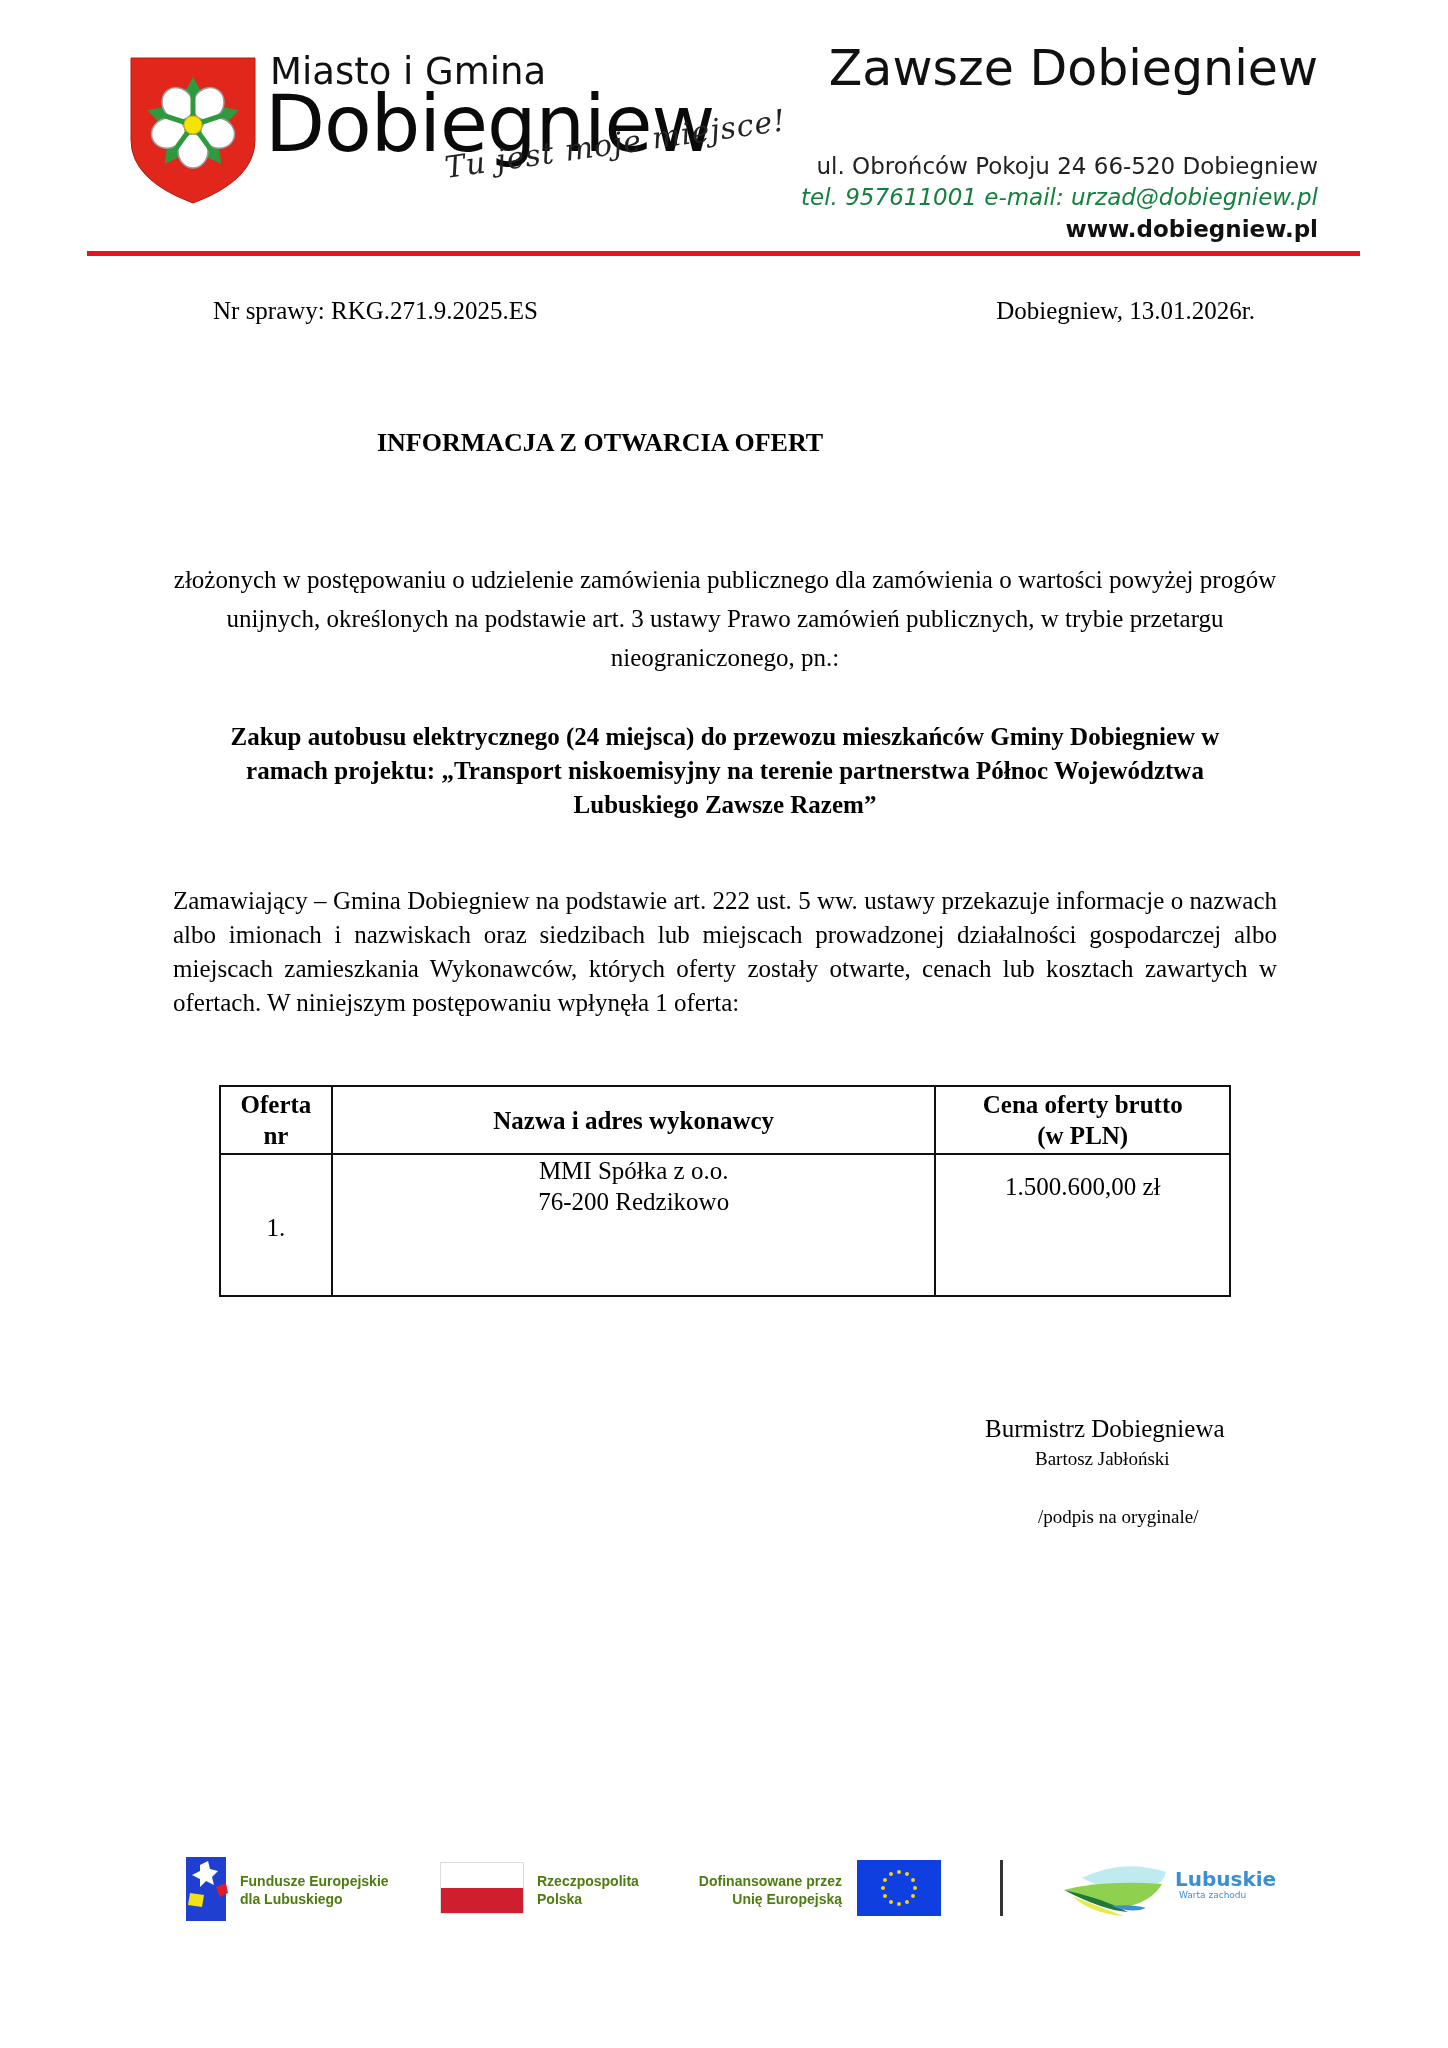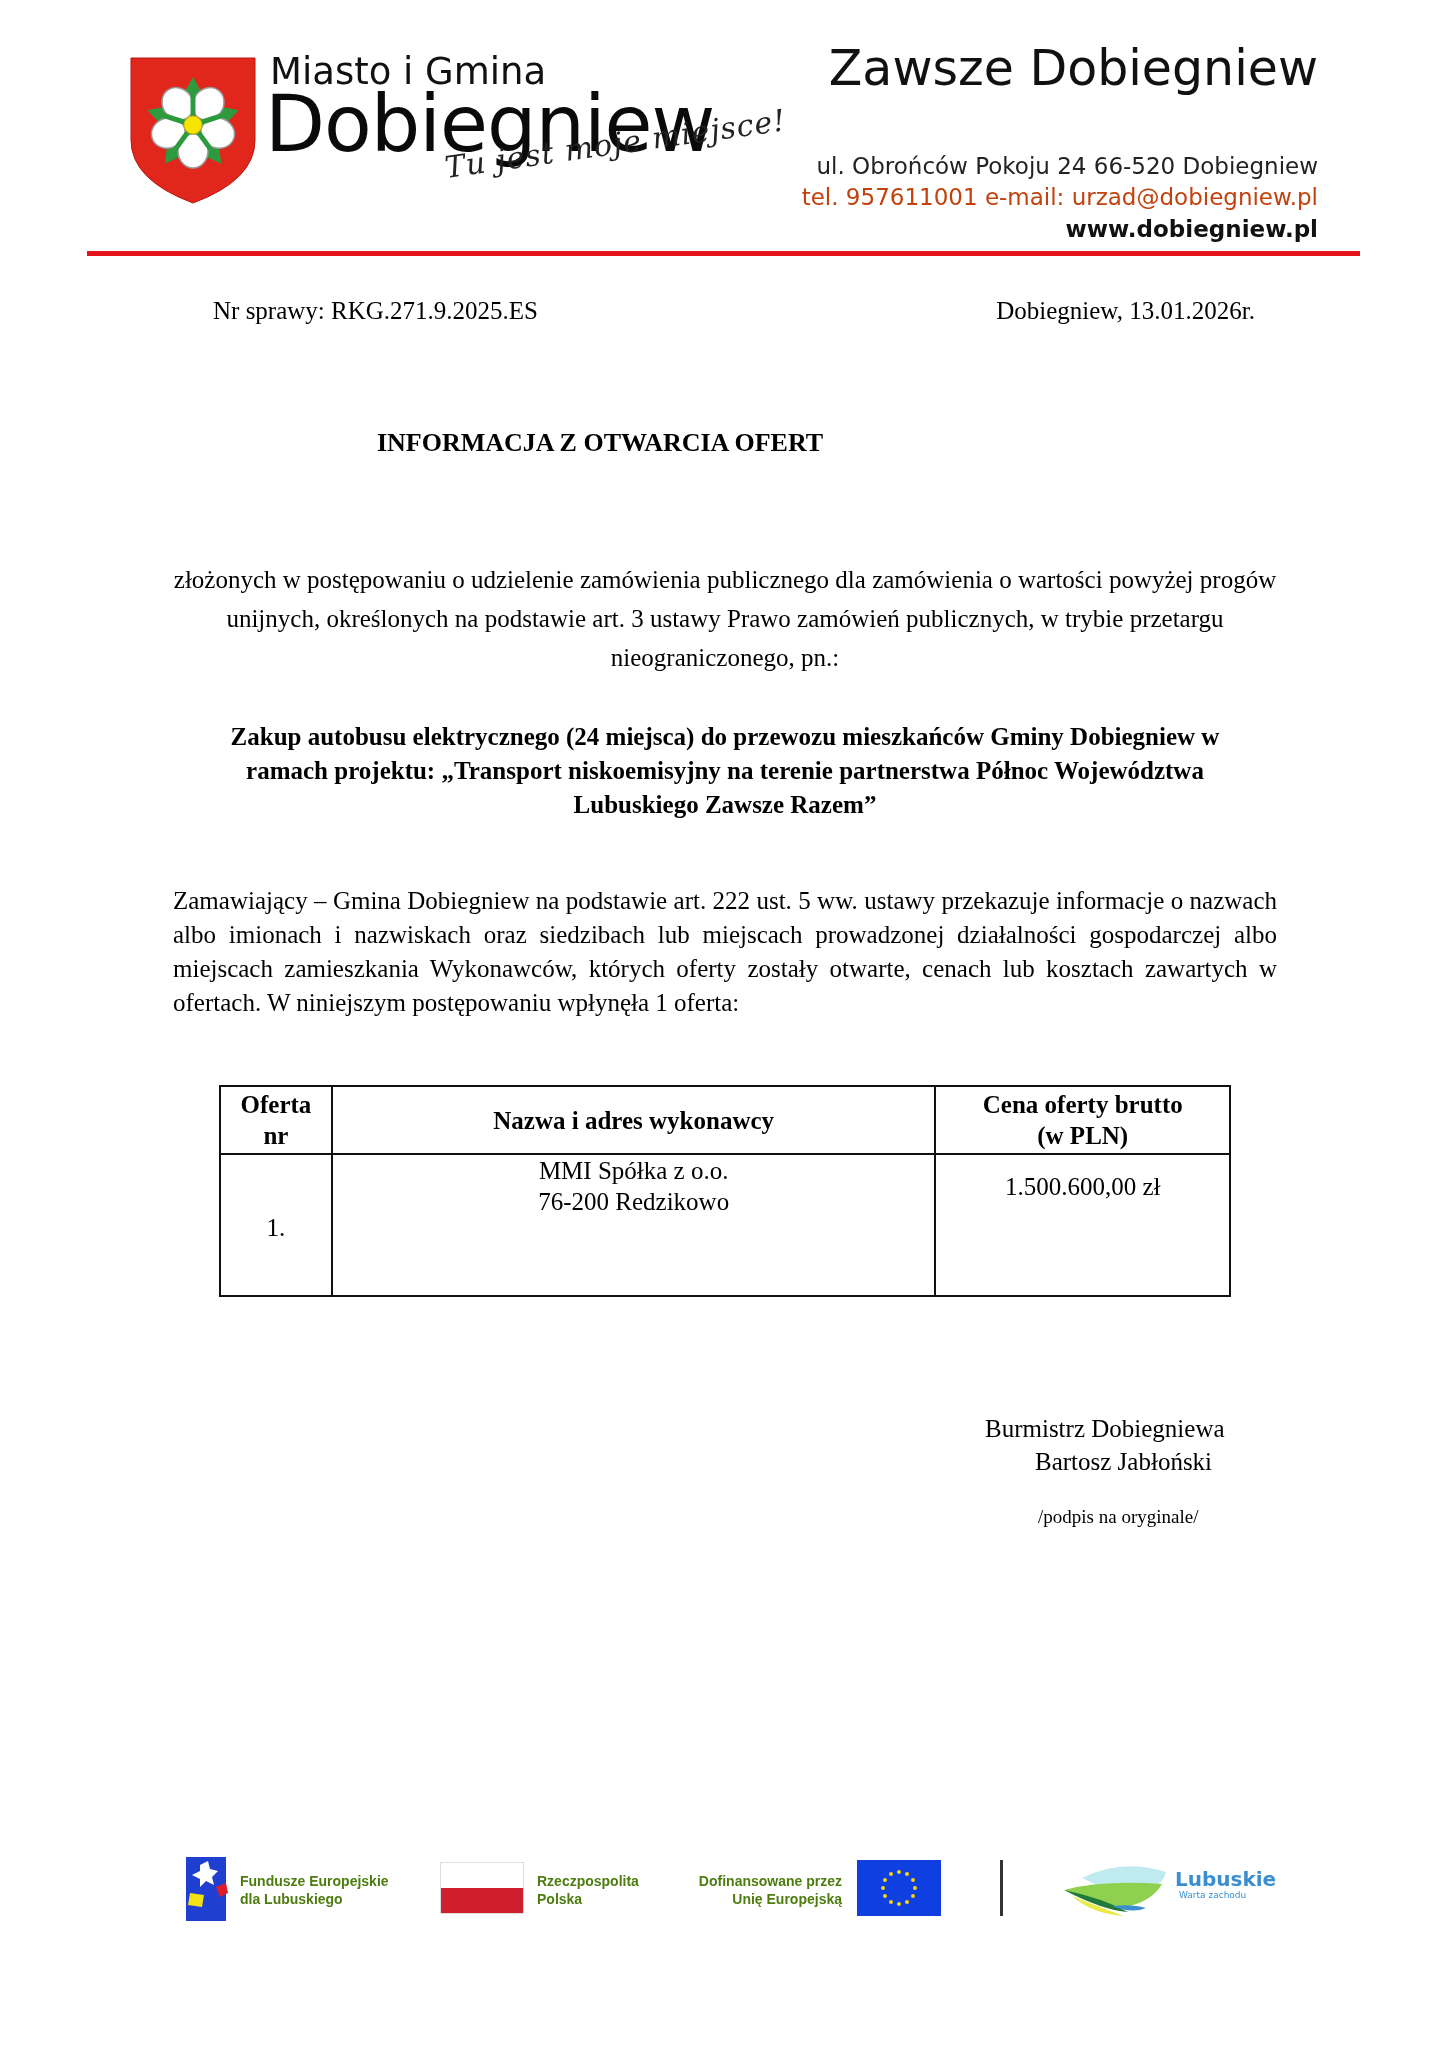--- a/index.html
+++ b/index.html
@@ -8,21 +8,21 @@
   .serif { font-family: "Liberation Serif", "DejaVu Serif", serif; }
   .sans { font-family: "DejaVu Sans", "Liberation Sans", sans-serif; }
 
   
   #crest { left: 128px; top: 55px; width: 130px; height: 150px; }
   #brand-small { left: 270px; top: 50px; font-size: 37px; letter-spacing: 0px; color: #111; }
   #brand-big { left: 265px; top: 85px; font-size: 78px; letter-spacing: -1px; color: #0a0a0a; line-height: 1; text-align: center; }
   #tagline { left: 445px; top: 150px; font-family: "DejaVu Serif", serif; font-style: italic; font-size: 30px; color: #222; transform: rotate(-8deg); transform-origin: left center; letter-spacing: 1px; }
   #org-name { right: 130px; top: 40px; font-size: 49px; color: #111; }
   #addr1 { right: 130px; top: 153px; font-size: 23px; color: #222; }
-  #addr2 { right: 130px; top: 184px; font-size: 23px; color: #c2410c; }
+  #addr2 { right: 130px; top: 184px; font-size: 23px; color: #15803d; font-style: italic; }
   #website { right: 130px; top: 216px; font-size: 23px; color: #111; font-weight: bold; }
   #red-rule { left: 87px; top: 251px; width: 1273px; height: 5px; background: #e8141c; }
 
   
   .t24 { font-size: 25px; line-height: 34px; }
   #case-no { left: 173px; top: 294px; margin-left: 40px; }
   #place-date { right: 193px; top: 294px; }
   #doc-title { left: 0; width: 1200px; top: 428px; text-align: center; font-weight: bold; font-size: 26px; }
   #intro { left: 170px; width: 1110px; top: 560px; text-align: center; font-size: 25px; line-height: 39px; }
   #subject { left: 190px; width: 1070px; top: 720px; text-align: center; font-weight: bold; font-size: 25px; line-height: 34px; }
@@ -32,21 +32,21 @@
   #offers-table { left: 219px; top: 1085px; width: 1012px; border-collapse: collapse; font-size: 25px; }
   #offers-table th, #offers-table td { border: 2px solid #111; text-align: center; padding: 0; }
   #offers-table th { font-weight: bold; height: 66px; line-height: 31px; vertical-align: middle; }
   #offers-table td { height: 124px; vertical-align: top; line-height: 31px; }
   #offers-table td.nr { vertical-align: middle; padding-top: 4px; }
   #offers-table td.name { padding-top: 0px; }
   #offers-table td.price { padding-top: 16px; }
 
   
   #signer-title { left: 985px; top: 1415px; font-size: 25px; }
-  #signer-name { left: 1035px; top: 1448px; font-size: 25px; }
+  #signer-name { left: 1035px; top: 1448px; font-size: 19px; }
   #signature-note { left: 1038px; top: 1506px; font-size: 19px; }
 
   
   .logo-text { font-family: Liberation Sans, sans-serif; font-weight: bold; font-size: 14px; line-height: 18px; color: #4d7c0f; }
   #logo-fe { left: 186px; top: 1857px; }
   #logo-fe-text { left: 240px; top: 1872px; }
   #flag-pl { left: 440px; top: 1862px; width: 84px; height: 52px; border: 1px solid #ddd; box-sizing: border-box; }
   #flag-pl .w { height: 50%; background: #fff; }
   #flag-pl .r { height: 50%; background: #cf1f2e; }
   #logo-rp-text { left: 537px; top: 1872px; }

